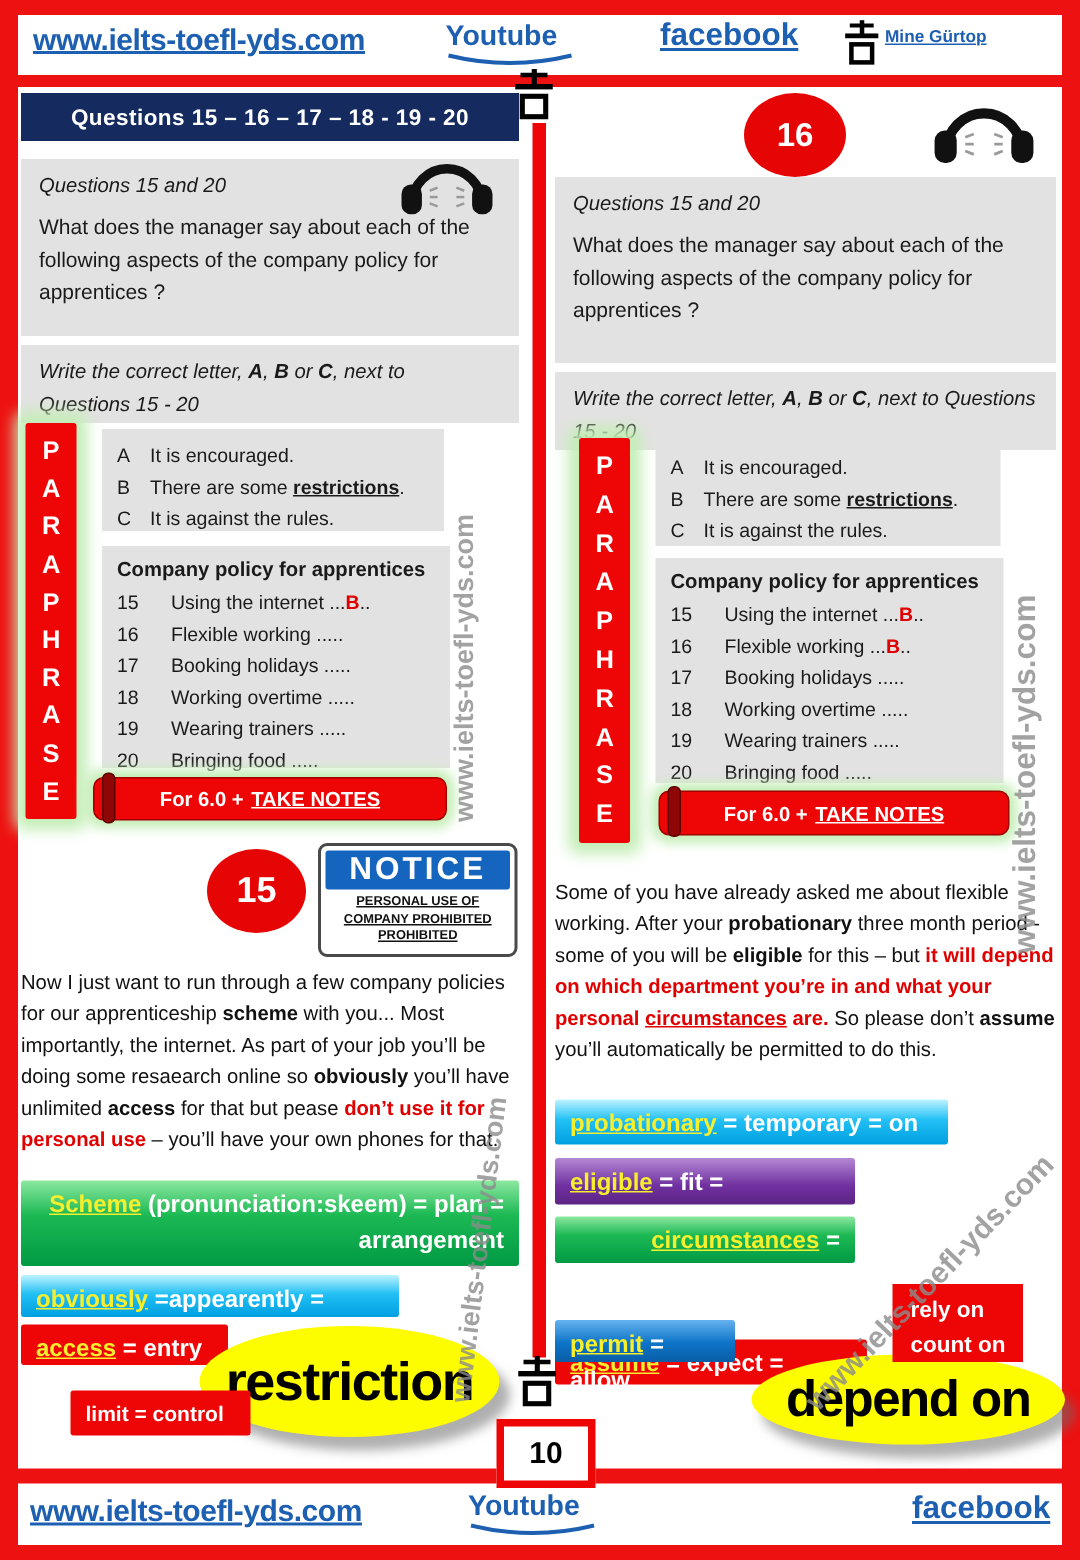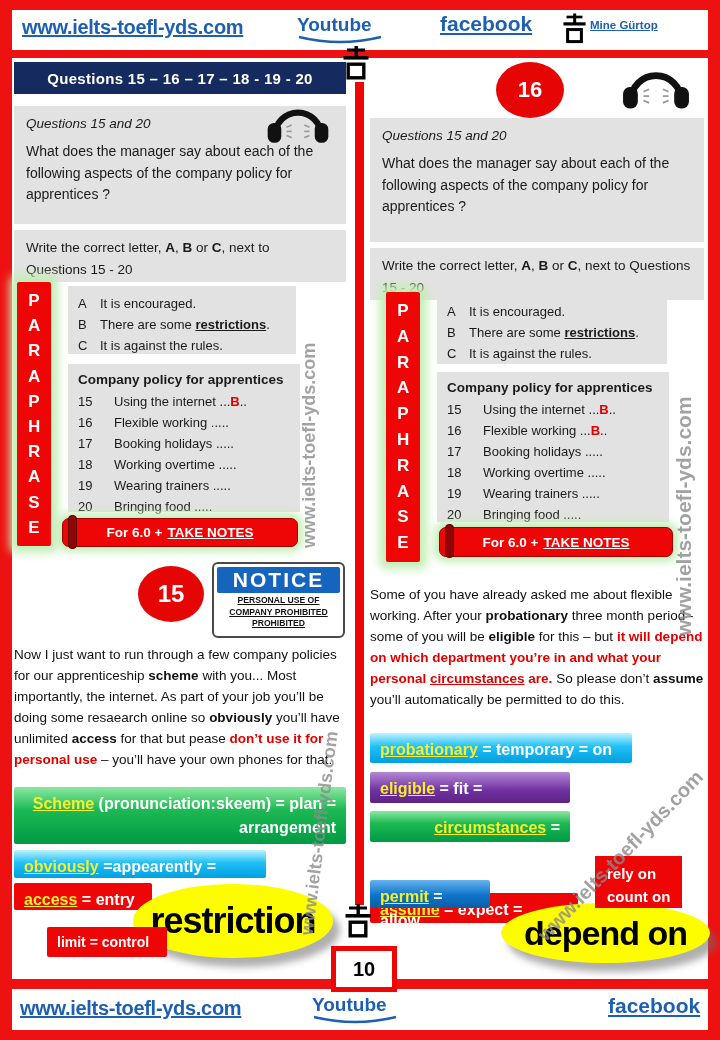--- a/index.html
+++ b/index.html
@@ -10,21 +10,21 @@
   .link{color:#1d5fb0; font-weight:bold; text-decoration:underline; position:absolute;}
   .nounder{text-decoration:none;}
   .curve{display:block; margin-top:-1px;}
   
   .banner{position:absolute; left:14px; top:62px; width:332px; height:32px; background:#152b5f;
           color:#fff; font-weight:bold; font-size:15px; display:flex; align-items:center; justify-content:center; letter-spacing:.3px;}
   
   .graybox{position:absolute; background:#e3e2e2; color:#1a1a1a;}
   .qlabel{font-style:italic; font-size:13.5px; padding:10px 12px 4px 12px;}
   .qtext{font-size:14px; line-height:1.55; padding:6px 12px;}
-  .instr{font-size:13.5px; line-height:1.6; padding:7px 12px;}
+  .instr{font-style:italic; font-size:13.5px; line-height:1.6; padding:7px 12px;}
   
   .pp{position:absolute; width:34px; background:#ee0505; color:#fff; font-weight:bold; font-size:17px;
       text-align:center; word-break:break-all; padding:6px 11px; box-sizing:border-box;
       box-shadow:0 0 10px 7px #c3eeb5; border-radius:2px; line-height:25.2px;}
   
   .opt-row{display:flex; font-size:13px; line-height:1.6;}
   .olet{width:22px; flex:none;}
   .kw-underline{font-weight:bold; text-decoration:underline;}
   .phead{font-weight:bold; font-size:13.5px; margin-bottom:4px;}
   .prow{display:flex; font-size:13px; line-height:1.62;}

